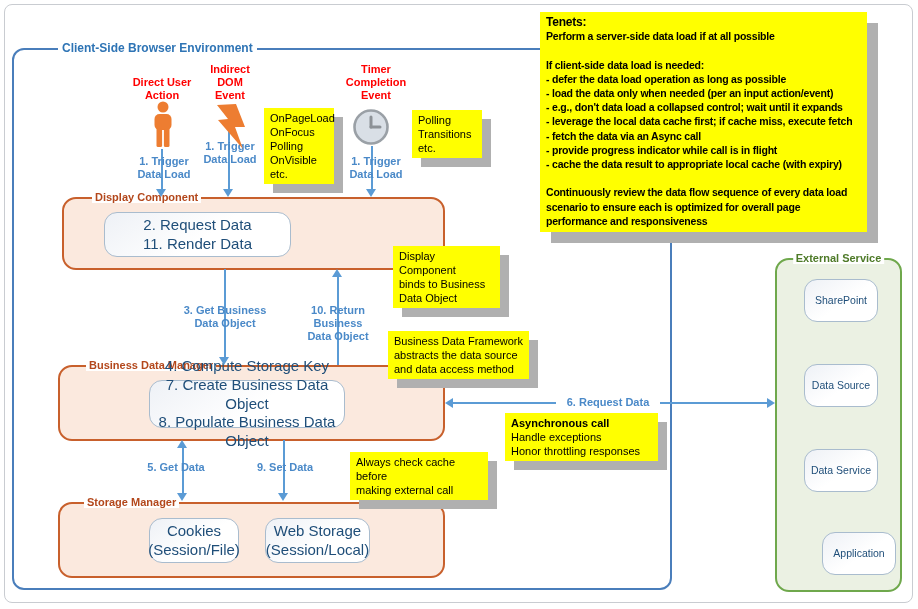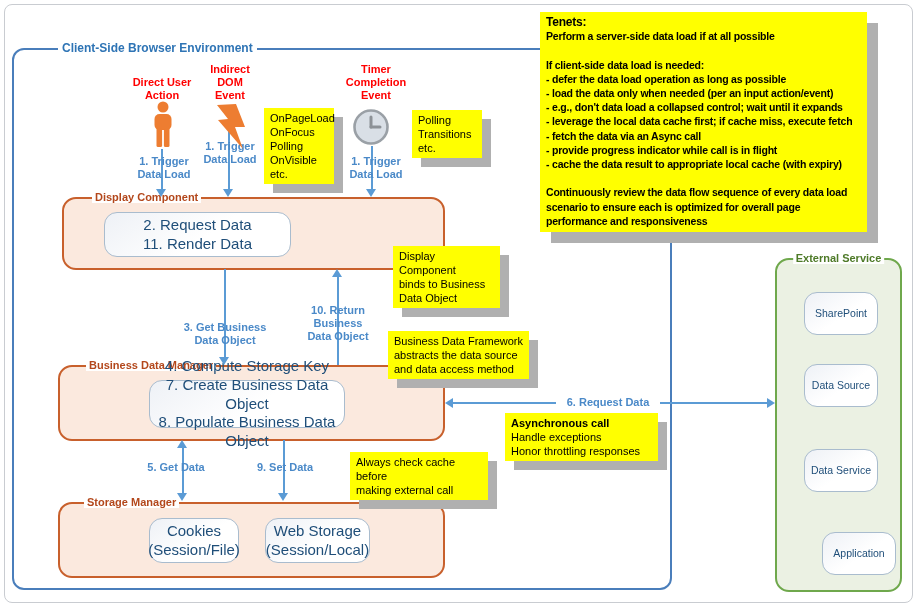--- a/index.html
+++ b/index.html
@@ -108,21 +108,21 @@
   <div class="abs obox" style="left:62px;top:197px;width:379px;height:69px;">
     <div class="abs obox-label" style="left:28px;">Display Component</div>
     <div class="abs wbox pre" style="left:40px;top:13px;width:185px;height:43px;">2. Request Data
 11. Render Data</div>
   </div>
 
   <div class="abs vline" style="left:224px;top:269px;height:89px;"></div>
   <div class="abs head-down" style="left:219px;top:357px;"></div>
   <div class="abs vline" style="left:337px;top:277px;height:88px;"></div>
   <div class="abs head-up" style="left:332px;top:269px;"></div>
-  <div class="abs blab pre" style="left:175px;top:304px;width:100px;margin-top:17px;">3. Get Business
+  <div class="abs blab pre" style="left:175px;top:304px;width:100px;">3. Get Business
 Data Object</div>
   <div class="abs blab pre" style="left:287px;top:304px;width:102px;">10. Return Business
 Data Object</div>
 
   <div class="abs obox" style="left:58px;top:365px;width:383px;height:72px;">
     <div class="abs obox-label" style="left:26px;">Business Data Manager</div>
     <div class="abs wbox pre" style="left:89px;top:13px;width:194px;height:46px;">4. Compute Storage Key
 7. Create Business Data Object
 8. Populate Business Data Object</div>
   </div>
@@ -143,21 +143,21 @@
 (Session/Local)</div>
   </div>
 
   <div class="abs hline" style="left:452px;top:402px;width:316px;"></div>
   <div class="abs head-left" style="left:445px;top:398px;"></div>
   <div class="abs head-right" style="left:767px;top:398px;"></div>
   <div class="abs blab" style="left:556px;top:396px;width:104px;background:#fff;z-index:3;">6. Request Data</div>
 
   <div class="abs gbox">
     <div class="abs gbox-label">External Service</div>
-    <div class="abs wbox" style="left:27px;top:19px;width:72px;height:41px;font-size:10.5px;margin-top:13px;">SharePoint</div>
+    <div class="abs wbox" style="left:27px;top:19px;width:72px;height:41px;font-size:10.5px;">SharePoint</div>
     <div class="abs wbox" style="left:27px;top:104px;width:72px;height:41px;font-size:10.5px;">Data Source</div>
     <div class="abs wbox" style="left:27px;top:189px;width:72px;height:41px;font-size:10.5px;">Data Service</div>
     <div class="abs wbox" style="left:27px;top:272px;width:72px;height:41px;font-size:10.5px;margin-left:18px;">Application</div>
   </div>
 
   <div class="abs note pre" style="left:264px;top:108px;width:58px;">OnPageLoad
 OnFocus
 Polling
 OnVisible
 etc.</div>

